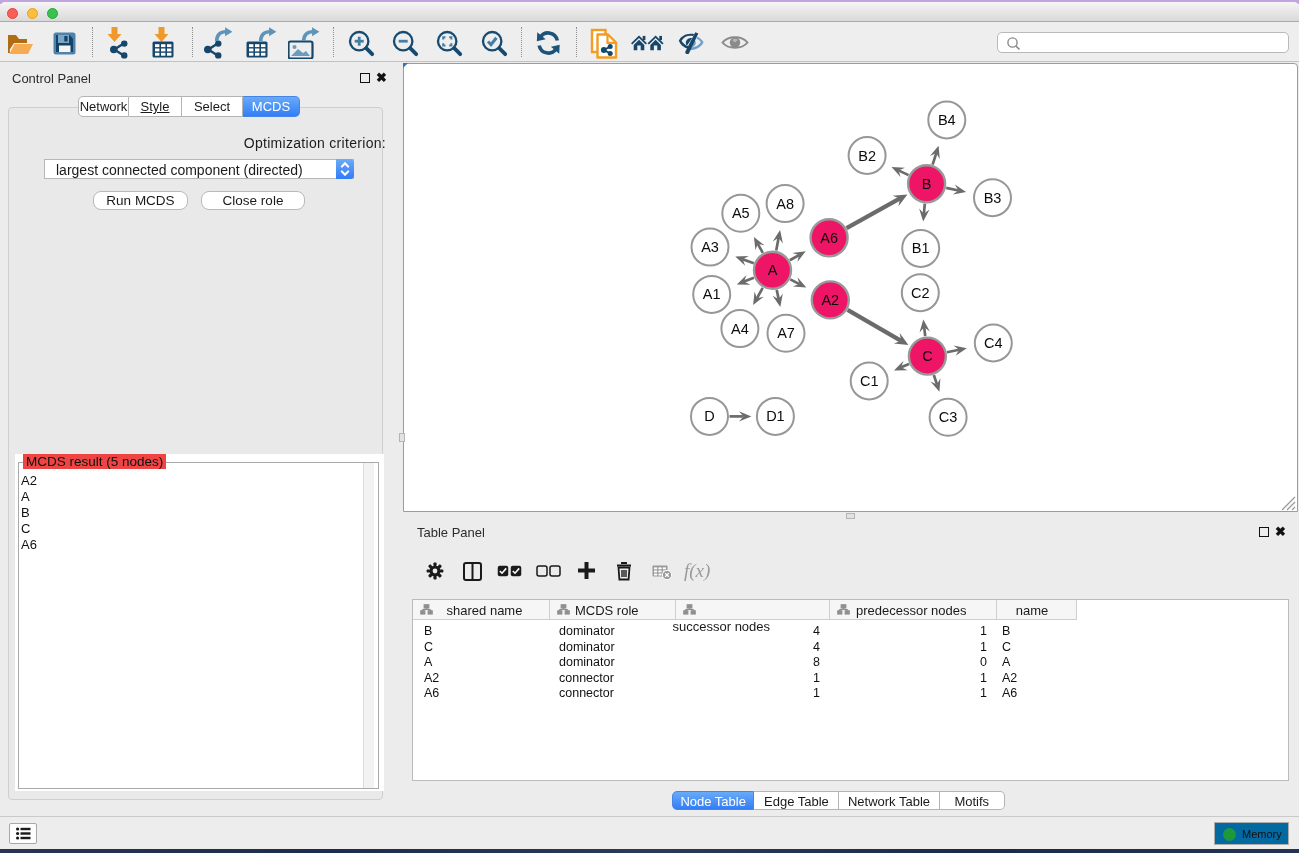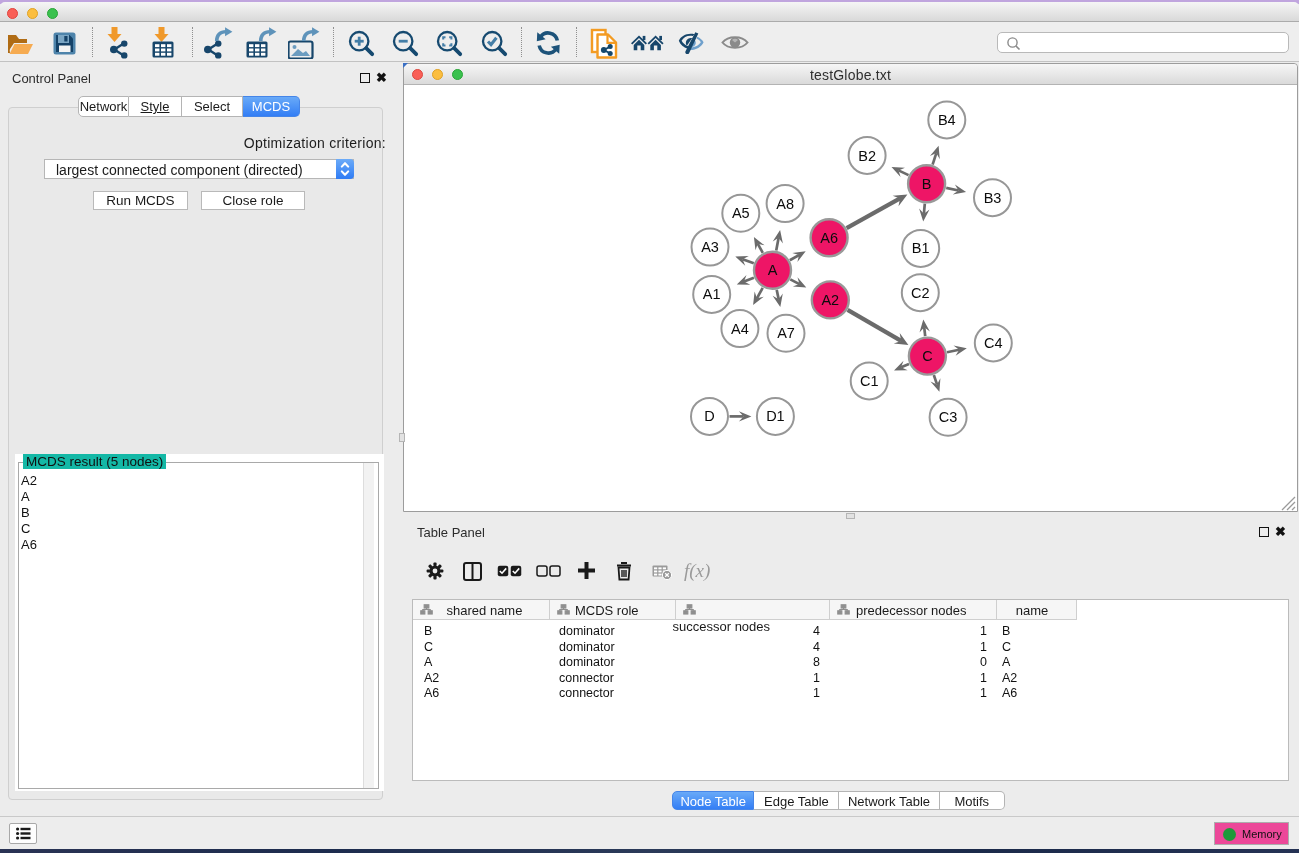--- a/index.html
+++ b/index.html
@@ -26,26 +26,26 @@
 .tabgroup { display:flex; height:21px; }
 .tabgroup .tab { font-size:13px; color:#1a1a1a; background:#fff; border:1px solid #b4b4b4; border-left:none; padding:2px 0 0 0; text-align:center; }
 .tabgroup .tab.first { border-left:1px solid #b4b4b4; border-radius:5px 0 0 5px; }
 .tabgroup .tab.last { border-radius:0 5px 5px 0; }
 .tabgroup .tab.sel { background:linear-gradient(#69aaf8,#337ef5); color:#fff; border-color:#4585e8; }
 #cp-tabs { left:78px; top:96px; width:243px; }
 #opt-label { left:12px; top:135px; width:374px; text-align:right; font-size:14px; letter-spacing:0.3px; color:#1d1d1d; }
 #dropdown { left:44px; top:159px; width:310px; height:20px; background:#fff; border:1px solid #b6b6b6; border-radius:0; }
 #dropdown .txt { left:11px; top:2px; font-size:14px; color:#1a1a1a; }
 #dd-step { right:-1px; top:-1px; width:18px; height:20px; background:linear-gradient(#6cabf8,#2f7cf5); border-radius:0 4px 4px 0; }
-.btn { font-size:13.5px; color:#1a1a1a; background:#fff; border:1px solid #b9b9b9; border-radius:0; text-align:center; height:19px; padding-top:1px; }
+.btn { font-size:13.5px; color:#1a1a1a; background:#fff; border:1px solid #b9b9b9; border-radius:8px; text-align:center; height:19px; padding-top:1px; }
 #btn-run { left:93px; top:191px; width:95px; }
 #btn-close { left:201px; top:191px; width:104px; }
 #result-white { left:15px; top:454px; width:369px; height:337px; background:#fff; }
 #result-border { left:3px; top:8px; width:361px; height:327px; border:1px solid #a9a9a9; }
-#result-legend { left:8px; top:0px; background:#14b8a6; font-size:13.5px; color:#111; padding:0 3px; }
+#result-legend { left:8px; top:0px; background:#ef4444; font-size:13.5px; color:#111; padding:0 3px; }
 #result-list { left:6px; top:19px; font-size:13px; color:#111; line-height:16px; }
 #result-scroll { left:348px; top:9px; width:11px; height:325px; background:#f2f2f2; border-left:1px solid #ddd; }
 
 
 #gwin { left:403px; top:63px; width:895px; height:449px; background:#fff; border:1px solid #9c9c9c; border-radius:4px 4px 0 0; }
 #gwin-tb { left:0; top:0; width:100%; height:21px; background:linear-gradient(#f6f6f6,#dadada); border-bottom:1px solid #b3b3b3; border-radius:4px 4px 0 0; }
 .tls { border-radius:50%; width:11px; height:11px; top:5px; }
 #gwin-title { width:100%; text-align:center; top:3px; font-size:14px; letter-spacing:0.2px; color:#2f2f2f; }
 
 
@@ -56,21 +56,21 @@
 .tbl-txt { position:absolute; font-size:12.5px; color:#111; }
 
 
 #bt-tabs { left:672px; top:791px; width:333px; }
 #bt-tabs .tab { height:19px; }
 
 
 #statusbar { left:0; top:816px; width:1299px; height:34px; background:#ededed; border-top:1px solid #c9c9c9; }
 #navy { left:0; top:849px; width:1299px; height:4px; background:linear-gradient(90deg,#2a3354,#1d2c4e 25%,#2b3a59 50%,#1b2a4a 75%,#253254); }
 #list-btn { left:9px; top:823px; width:28px; height:21px; background:#fdfdfd; border:1px solid #a8a8a8; border-radius:2px; }
-#mem-btn { left:1214px; top:822px; width:75px; height:23px; background:#ec4899; border:1px solid #adadad; font-size:11.5px; color:#111; }
+#mem-btn { left:1214px; top:822px; width:75px; height:23px; background:#0369a1; border:1px solid #adadad; font-size:11.5px; color:#111; }
 </style>
 </head>
 <body>
 <div id="purple" class="abs"></div>
 <div id="titlebar" class="abs">
   <div class="tl abs" style="left:7px; background:#f95f57; border:0.5px solid #e0443e;"></div>
   <div class="tl abs" style="left:27px; background:#fbbe3f; border:0.5px solid #e0a225;"></div>
   <div class="tl abs" style="left:47px; background:#3ac14e; border:0.5px solid #2aa538;"></div>
 </div>
 
@@ -257,26 +257,20 @@
 <div id="btn-close" class="abs btn">Close role</div>
 <div id="result-white" class="abs">
   <div id="result-border" class="abs"></div>
   <div id="result-legend" class="abs">MCDS result (5 nodes)</div>
   <div id="result-list" class="abs">A2<br>A<br>B<br>C<br>A6</div>
   <div id="result-scroll" class="abs"></div>
 </div>
 
 <div id="gwin" class="abs">
   <div class="abs" style="left:-1px;top:-1px;width:0;height:0;border-left:5px solid #3a6fc4;border-bottom:5px solid transparent;"></div>
-    <div id="gwin-tb">
-    <div class="tls abs" style="left:8px; background:#f95f57; border:0.5px solid #dc4840;"></div>
-    <div class="tls abs" style="left:28px; background:#fbbe3f; border:0.5px solid #dfa125;"></div>
-    <div class="tls abs" style="left:48px; background:#3ac14e; border:0.5px solid #2aa538;"></div>
-    <div id="gwin-title" class="abs">testGlobe.txt</div>
-  </div>
   <svg id="graph" style="position:absolute;left:2px;top:25px;" width="891" height="423" viewBox="0 0 891 423">
 <line x1="356.8" y1="163.8" x2="351.7" y2="154.7" stroke="#6b6b6b" stroke-width="2.7"></line>
 <path d="M347.9,147.9 L358.5,156.3 L351.7,154.7 L349.5,161.3 Z" fill="#6b6b6b"></path>
 <line x1="370.2" y1="161.6" x2="372.6" y2="148.7" stroke="#6b6b6b" stroke-width="2.7"></line>
 <path d="M374.1,141.1 L376.9,154.4 L372.6,148.7 L366.7,152.4 Z" fill="#6b6b6b"></path>
 <line x1="347.8" y1="174.3" x2="336.6" y2="170.2" stroke="#6b6b6b" stroke-width="2.7"></line>
 <path d="M329.3,167.5 L342.8,167.0 L336.6,170.2 L339.2,176.7 Z" fill="#6b6b6b"></path>
 <line x1="347.9" y1="188.7" x2="338.0" y2="192.6" stroke="#6b6b6b" stroke-width="2.7"></line>
 <path d="M330.8,195.5 L340.5,186.0 L338.0,192.6 L344.3,195.7 Z" fill="#6b6b6b"></path>
 <line x1="356.7" y1="198.8" x2="350.9" y2="209.3" stroke="#6b6b6b" stroke-width="2.7"></line>

